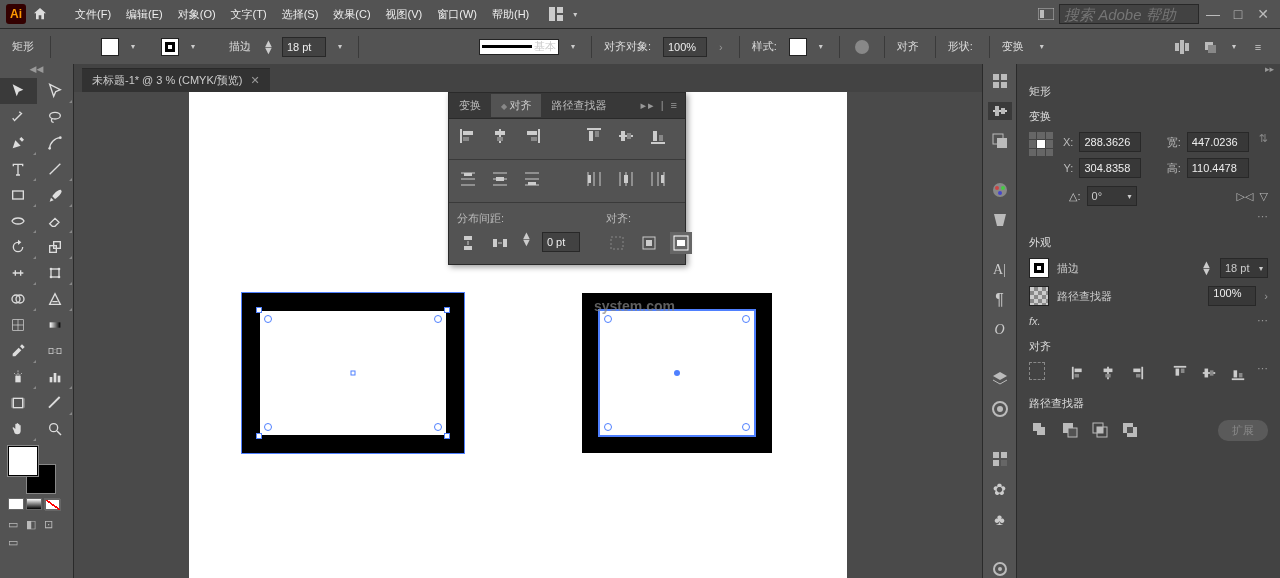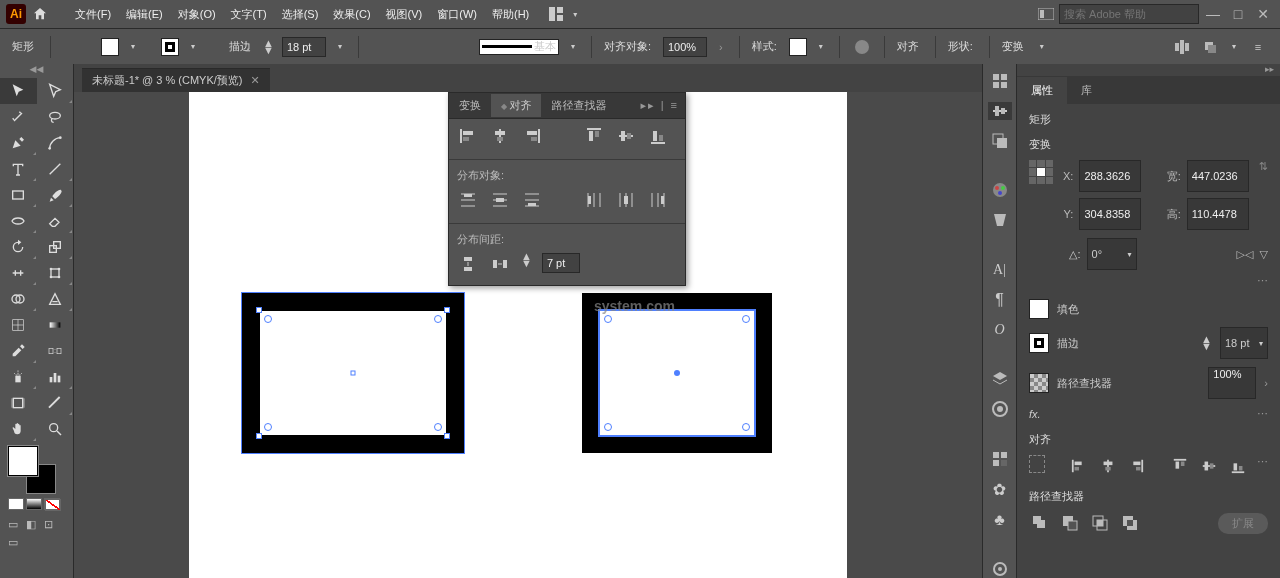--- a/index.html
+++ b/index.html
@@ -4,21 +4,21 @@
 <style>
 *{margin:0;padding:0;box-sizing:border-box;font-family:"Microsoft YaHei",Arial,sans-serif;font-size:11px;color:#ccc;}
 body{background:#323232;width:1280px;height:578px;overflow:hidden;}
 .topbar{height:28px;background:#535353;display:flex;align-items:center;padding:0 6px;gap:3px;}
 .ai-logo{width:20px;height:20px;background:#330000;color:#ff9a00;display:flex;align-items:center;justify-content:center;font-weight:bold;font-size:12px;border-radius:3px;}
 .home-icon{width:22px;height:22px;display:flex;align-items:center;justify-content:center;cursor:pointer;}
 .home-icon svg{fill:#ddd;}
 .menu-item{padding:4px 6px;cursor:pointer;color:#eee;}
 .spacer{flex:1;}
 .search-box{background:#424242;border:1px solid #282828;height:20px;width:140px;display:flex;align-items:center;padding:0 4px;}
-.search-box input{background:transparent;border:none;outline:none;color:#999;flex:1;font-size:11px;}
+.search-box input{background:transparent;border:none;outline:none;color:#999;flex:1;font-size:15px;font-style:italic;}
 .win-btn{width:22px;height:18px;display:flex;align-items:center;justify-content:center;cursor:pointer;color:#bbb;font-size:14px;}
 .controlbar{height:36px;background:#535353;border-top:1px solid #2a2a2a;display:flex;align-items:center;padding:0 12px;gap:8px;}
 .ctrl-label{color:#ddd;margin-right:4px;}
 .swatch{width:18px;height:18px;border:1px solid #222;}
 .swatch.wht{background:#fff;}
 .swatch.blk{background:#000;}
 .dd{width:12px;height:12px;display:flex;align-items:center;justify-content:center;cursor:pointer;}
 .dd::after{content:"▾";font-size:8px;color:#ccc;}
 .num-field{background:#424242;border:1px solid #282828;height:20px;padding:0 4px;display:flex;align-items:center;color:#eee;min-width:44px;}
 .stroke-preview{width:80px;height:16px;background:#fff;border:1px solid #222;display:flex;align-items:center;justify-content:flex-end;padding-right:2px;color:#000;font-size:9px;}
@@ -71,21 +71,21 @@
 .right-panel{width:264px;background:#434343;border-left:1px solid #2a2a2a;display:flex;flex-direction:column;}
 .rp-tabs{height:28px;background:#383838;display:flex;align-items:center;}
 .rp-tab{padding:6px 14px;cursor:pointer;color:#bbb;}
 .rp-tab.active{background:#434343;color:#fff;}
 .rp-content{padding:8px 12px;flex:1;overflow:auto;}
 .rp-title{color:#ddd;margin-bottom:10px;}
 .rp-section{margin-bottom:12px;}
 .rp-sec-head{color:#ddd;margin-bottom:8px;}
 .xform-grid{display:grid;grid-template-columns:auto auto 1fr auto 1fr;gap:6px 6px;align-items:center;}
 .xform-grid .lbl{text-align:right;color:#bbb;}
-.inp{background:#383838;border:1px solid #282828;height:32px;padding:0 4px;color:#eee;width:62px;}
+.inp{background:#383838;border:1px solid #282828;height:20px;padding:0 4px;color:#eee;width:62px;}
 .ref-pt{width:24px;height:24px;display:grid;grid-template-columns:repeat(3,1fr);grid-template-rows:repeat(3,1fr);gap:1px;}
 .ref-pt div{background:#666;}
 .appear-row{display:flex;align-items:center;gap:8px;margin-bottom:8px;}
 .appear-sw{width:20px;height:20px;border:1px solid #222;}
 .pathf-row{display:flex;gap:8px;align-items:center;}
 .more-dots{margin-left:auto;cursor:pointer;color:#999;}
 .ctrl-icons-right{display:flex;gap:8px;align-items:center;}
 .ctrl-ic{width:20px;height:20px;display:flex;align-items:center;justify-content:center;cursor:pointer;}
 .bottom-btn{background:#5a5a5a;padding:3px 14px;border-radius:10px;color:#888;}
 </style>
@@ -496,21 +496,20 @@
                 <svg width="18" height="18" viewBox="0 0 18 18">
                   <line x1="2" y1="16" x2="16" y2="16" stroke="#ccc" stroke-width="2"></line>
                   <rect x="4" y="4" width="4" height="10" fill="#ccc"></rect>
                   <rect x="10" y="8" width="4" height="6" fill="#888"></rect>
                 </svg>
               </div>
           </div>
         </div>
         <div class="fp-divider"></div>
         <div class="fp-sec">
-          <div class="fp-sec-title">分布对象:</div>
           <div class="icon-row">
             <div class="align-btn">
                 <svg width="18" height="18" viewBox="0 0 18 18">
                   <line x1="2" y1="3" x2="16" y2="3" stroke="#ccc"></line>
                   <line x1="2" y1="9" x2="16" y2="9" stroke="#ccc"></line>
                   <line x1="2" y1="15" x2="16" y2="15" stroke="#ccc"></line>
                   <rect x="5" y="3" width="8" height="3" fill="#ccc"></rect>
                 </svg>
               </div>
             <div class="align-btn">
@@ -572,21 +571,43 @@
                   <svg width="18" height="18" viewBox="0 0 18 18">
                     <rect x="2" y="5" width="4" height="8" fill="#ccc"></rect>
                     <rect x="12" y="5" width="4" height="8" fill="#ccc"></rect>
                     <line x1="7" y1="9" x2="11" y2="9" stroke="#ccc"></line>
                   </svg>
                 </div>
               <div style="display:flex;flex-direction:column;font-size:7px;color:#bbb;line-height:7px">
                   <span>▲</span>
                   <span>▼</span>
                 </div>
-              <div class="num-field" style="min-width:38px">7 pt</div>
+              <div class="num-field" style="min-width:38px">0 pt</div>
+            </div>
+          </div>
+          <div>
+            <div class="fp-sec-title">对齐:</div>
+            <div class="icon-row">
+              <div class="align-btn">
+                  <svg width="18" height="18" viewBox="0 0 18 18">
+                    <rect x="3" y="3" width="12" height="12" fill="none" stroke="#888" stroke-dasharray="2"></rect>
+                  </svg>
+                </div>
+              <div class="align-btn">
+                  <svg width="18" height="18" viewBox="0 0 18 18">
+                    <rect x="3" y="3" width="12" height="12" fill="none" stroke="#ccc"></rect>
+                    <rect x="6" y="6" width="6" height="6" fill="#ccc"></rect>
+                  </svg>
+                </div>
+              <div class="align-btn" style="background:#666">
+                  <svg width="18" height="18" viewBox="0 0 18 18">
+                    <rect x="2" y="2" width="14" height="14" fill="none" stroke="#fff"></rect>
+                    <rect x="5" y="6" width="8" height="6" fill="#fff"></rect>
+                  </svg>
+                </div>
             </div>
           </div>
         </div>
       </div>
     </div>
   </div>
 
   <div class="dock-strip">
     <div class="dock-ic">
         <svg width="18" height="18" viewBox="0 0 18 18">
@@ -655,24 +676,20 @@
     <div class="dock-ic">
         <svg width="18" height="18" viewBox="0 0 18 18">
           <circle cx="9" cy="9" r="6" fill="none" stroke="#bbb" stroke-width="2"></circle>
           <circle cx="9" cy="9" r="2" fill="#bbb"></circle>
         </svg>
       </div>
   </div>
 
   <div class="right-panel">
     <div style="height:12px;text-align:right;padding-right:6px;color:#999;font-size:9px">▸▸</div>
-    <div class="rp-tabs">
-      <div class="rp-tab active">属性</div>
-      <div class="rp-tab">库</div>
-    </div>
     <div class="rp-content">
       <div class="rp-title">矩形</div>
       <div class="rp-section">
         <div class="rp-sec-head">变换</div>
         <div style="display:flex;gap:10px;align-items:flex-start">
           <div class="ref-pt">
               <div></div>
               <div></div>
               <div></div>
               <div></div>
@@ -704,24 +721,21 @@
               <span style="font-size:8px">▾</span>
             </div>
           <div class="spacer" style="flex:1"></div>
           <div style="color:#bbb">▷◁</div>
           <div style="color:#bbb">▽</div>
         </div>
         <div class="more-dots" style="text-align:right;margin-top:4px">⋯</div>
       </div>
 
       <div class="rp-section">
-        <div class="appear-row">
-          <div class="appear-sw" style="background:#fff"></div>
-          <span>填色</span>
-        </div>
+        <div class="rp-sec-head">外观</div>
         <div class="appear-row">
           <div class="appear-sw" style="background:#fff;display:flex;align-items:center;justify-content:center">
               <div style="width:10px;height:10px;border:3px solid #000"></div>
             </div>
           <span>描边</span>
           <div style="flex:1"></div>
           <div style="display:flex;flex-direction:column;font-size:7px;line-height:7px">
               <span>▲</span>
               <span>▼</span>
             </div>

